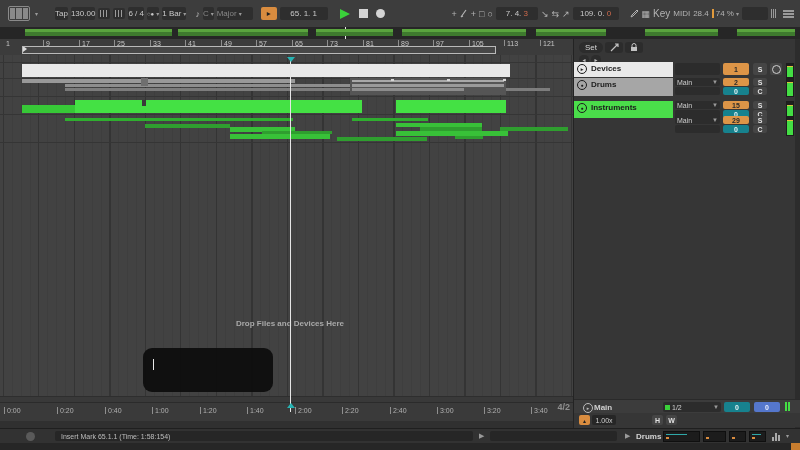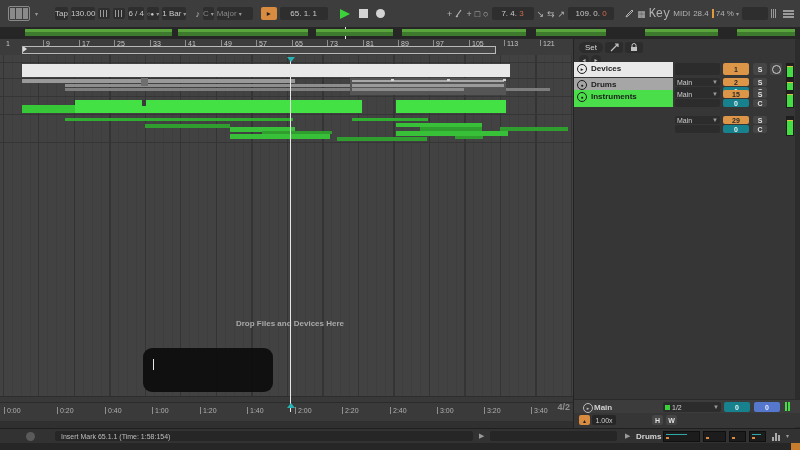--- a/index.html
+++ b/index.html
@@ -174,21 +174,21 @@
       <span class="tb-box" style="width:46px;">
         <span>109.  0.</span>&nbsp;
         <span class="accent-digit">0</span>
       </span>
       <span class="tb-icon" style="margin-left:8px;">
         <svg width="9" height="9" viewBox="0 0 9 9">
             <path d="M1 8 L2 6 L7 1 L8 2 L3 7 Z" stroke="#b3b3b3" stroke-width="1" fill="none"></path>
           </svg>
       </span>
       <span class="tb-icon">▦</span>
-      <span class="tb-icon" style="font-size:12px;font-family:Liberation Mono, monospace;">Key</span>
+      <span class="tb-icon" style="font-size:10px;">Key</span>
       <span class="tb-icon" style="font-size:8px;">MIDI</span>
       <span class="tb-icon" style="font-size:8px;">28.4</span>
       <span class="tb-icon" style="font-size:8px;">
         <span class="cpu-bar"></span>
         <span>74 %</span>
         <span class="dd">▾</span>
       </span>
       <span class="tb-box" style="width:26px;"></span>
       <span class="lines-icon">
           <i></i>
@@ -315,21 +315,21 @@
           <span class="dd">▼</span>
       </div>
       <div class="cell cell-inset" style="left:101px;top:9px;width:45px;height:8px;"></div>
       <div class="cell cell-orange" style="left:149px;top:0;width:26px;height:8px;">2</div>
       <div class="cell cell-teal" style="left:149px;top:9px;width:26px;height:8px;">0</div>
       <div class="cell cell-dark" style="left:179px;top:0;width:14px;height:8px;">S</div>
       <div class="cell cell-dark" style="left:179px;top:9px;width:14px;height:8px;">C</div>
       <div class="meterbar" style="left:212px;top:0;height:17px;"></div>
     </div>
 
-    <div class="trow" style="top:51px;height:17px;">
+    <div class="trow" style="top:62px;height:17px;">
       <div class="band" style="background:#4ade4a;">
         <span class="fold">●</span>
         <span>Instruments</span>
       </div>
       <div class="cell cell-inset routing-cell" style="left:101px;top:0;width:45px;height:8px;">
         <span>Main</span>
           <span class="dd">▼</span>
       </div>
       <div class="cell cell-inset" style="left:101px;top:9px;width:45px;height:8px;"></div>
       <div class="cell cell-orange" style="left:149px;top:0;width:26px;height:8px;">15</div>

